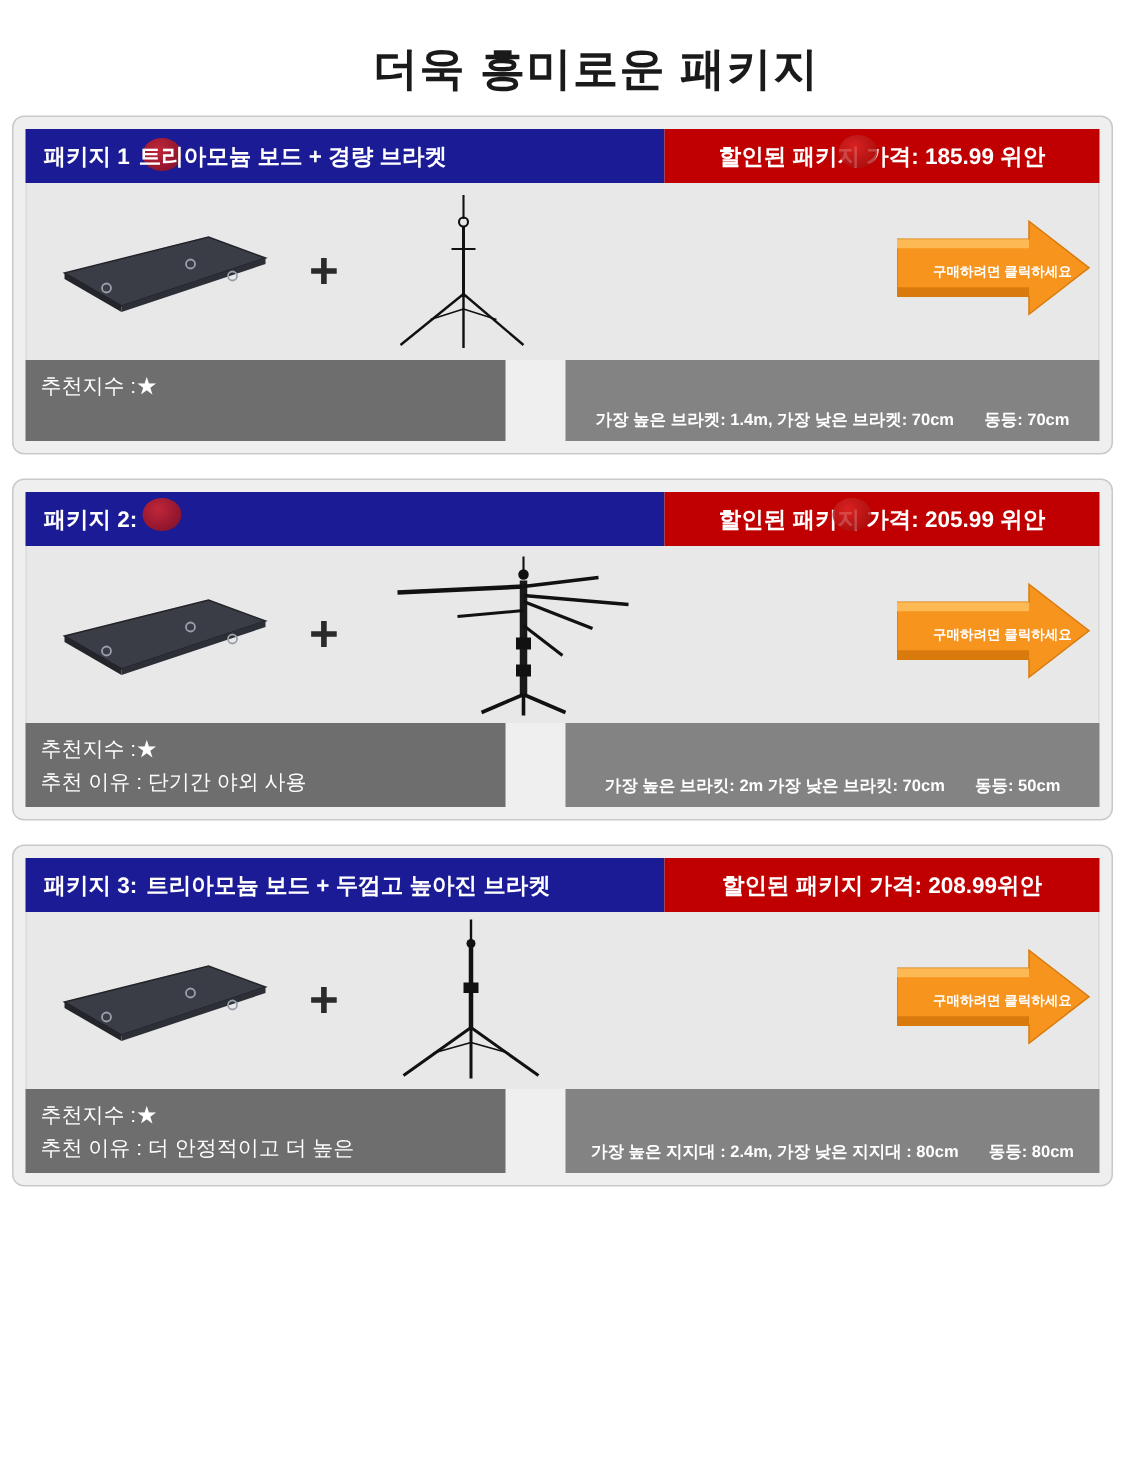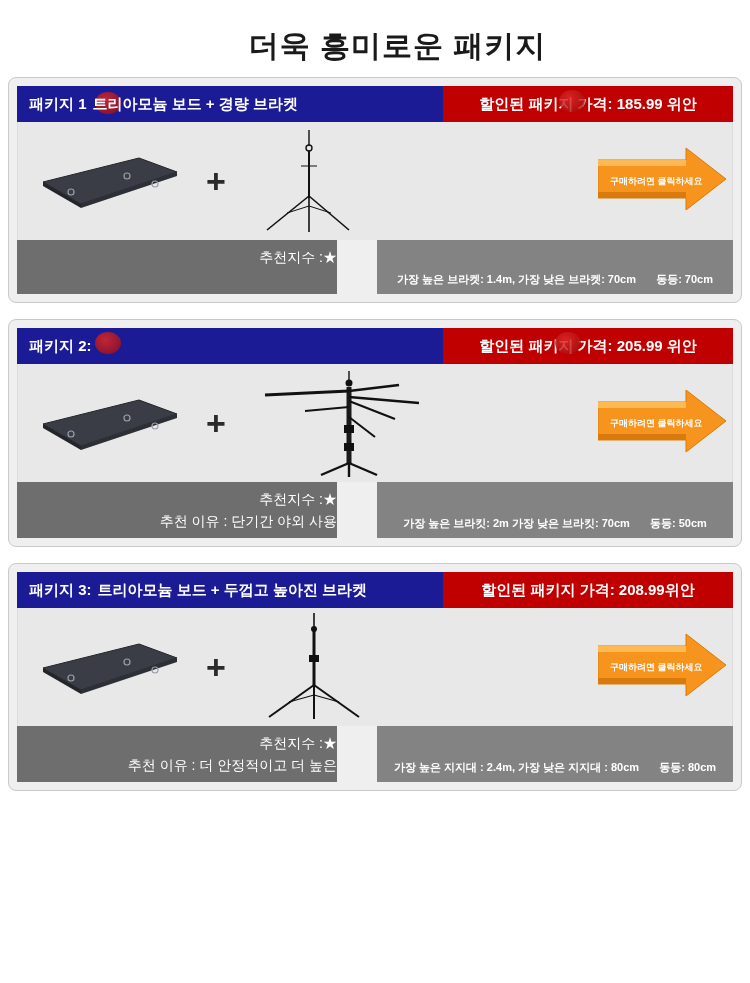--- a/index.html
+++ b/index.html
@@ -114,21 +114,21 @@
   }
   .arrow-wrap {
     position: absolute;
     right: 4px;
     top: 50%;
     transform: translateY(-50%);
   }
   .arrow-label {
     position: absolute;
     top: 50%;
-    left: 12px;
+    left: 24px;
     transform: translateY(-50%);
     font-size: 9px;
     font-weight: bold;
     color: #ffffff;
     white-space: nowrap;
   }
   
   .pkg-footer {
     display: flex;
     margin: 0 8px 8px 8px;
@@ -138,21 +138,20 @@
     background: #6e6e6e;
     flex: 0 0 320px;
     padding: 6px 0 6px 10px;
     box-sizing: border-box;
     color: #ffffff;
   }
   .footer-left div {
     font-size: 14px;
     line-height: 22px;
     white-space: nowrap;
-    text-align: right;
   }
   .footer-right {
     background: #838383;
     flex: 1 1 auto;
     display: flex;
     align-items: flex-end;
     justify-content: center;
     padding-bottom: 7px;
     box-sizing: border-box;
     margin-left: 40px;

